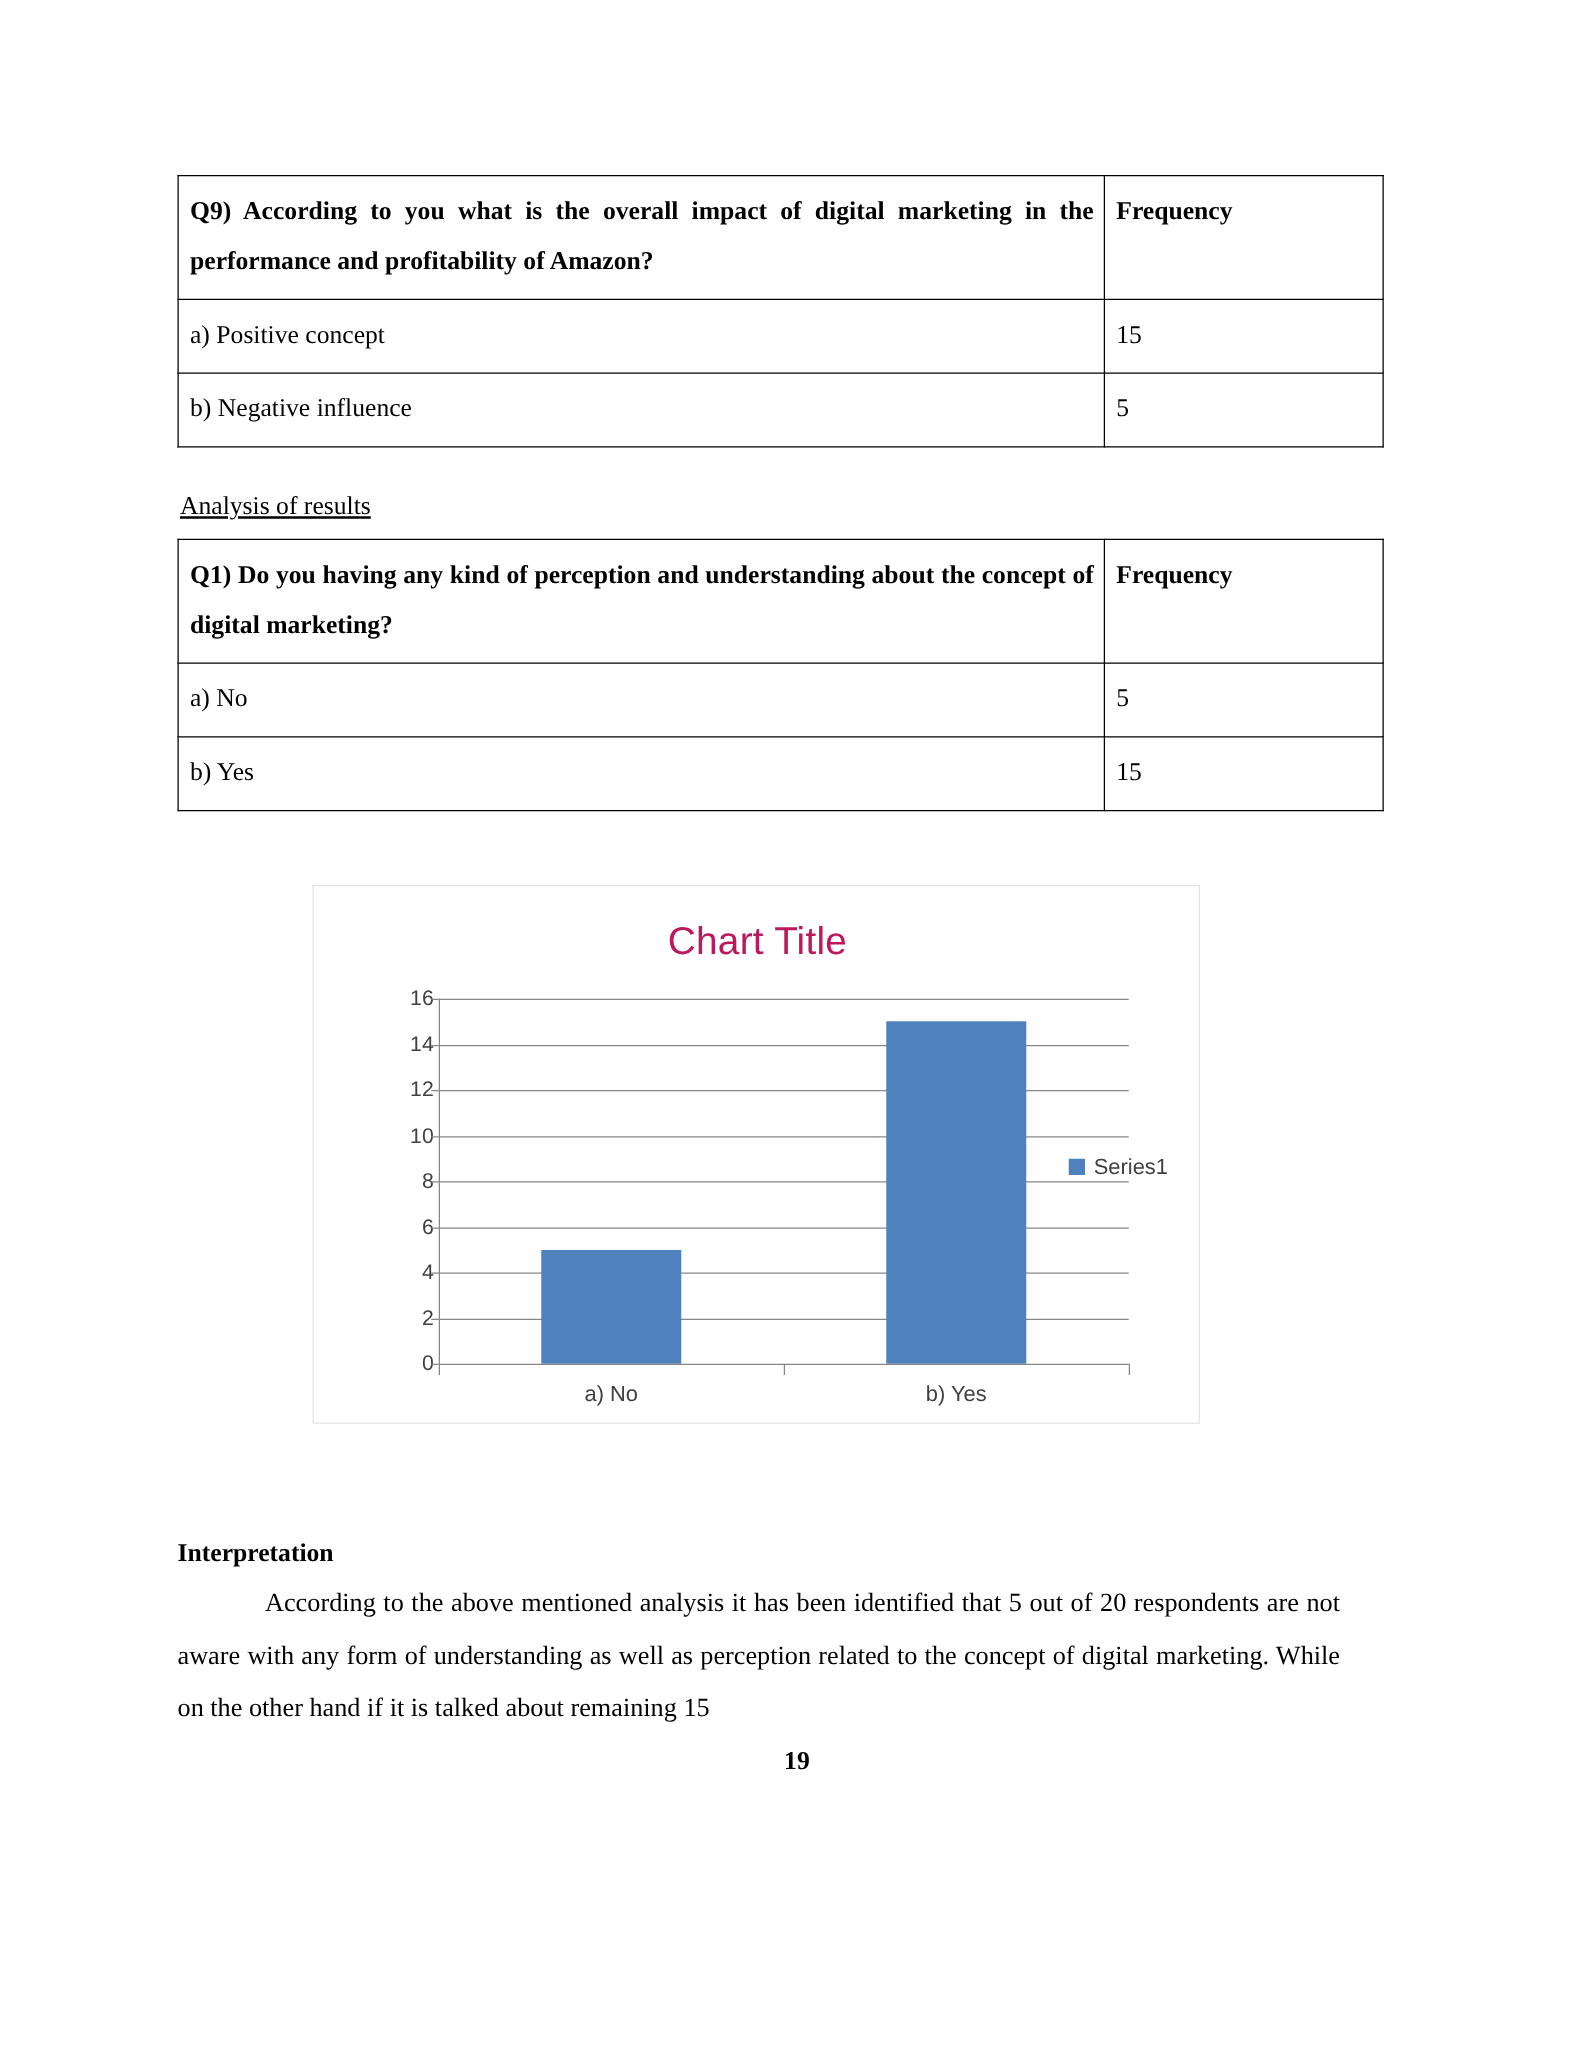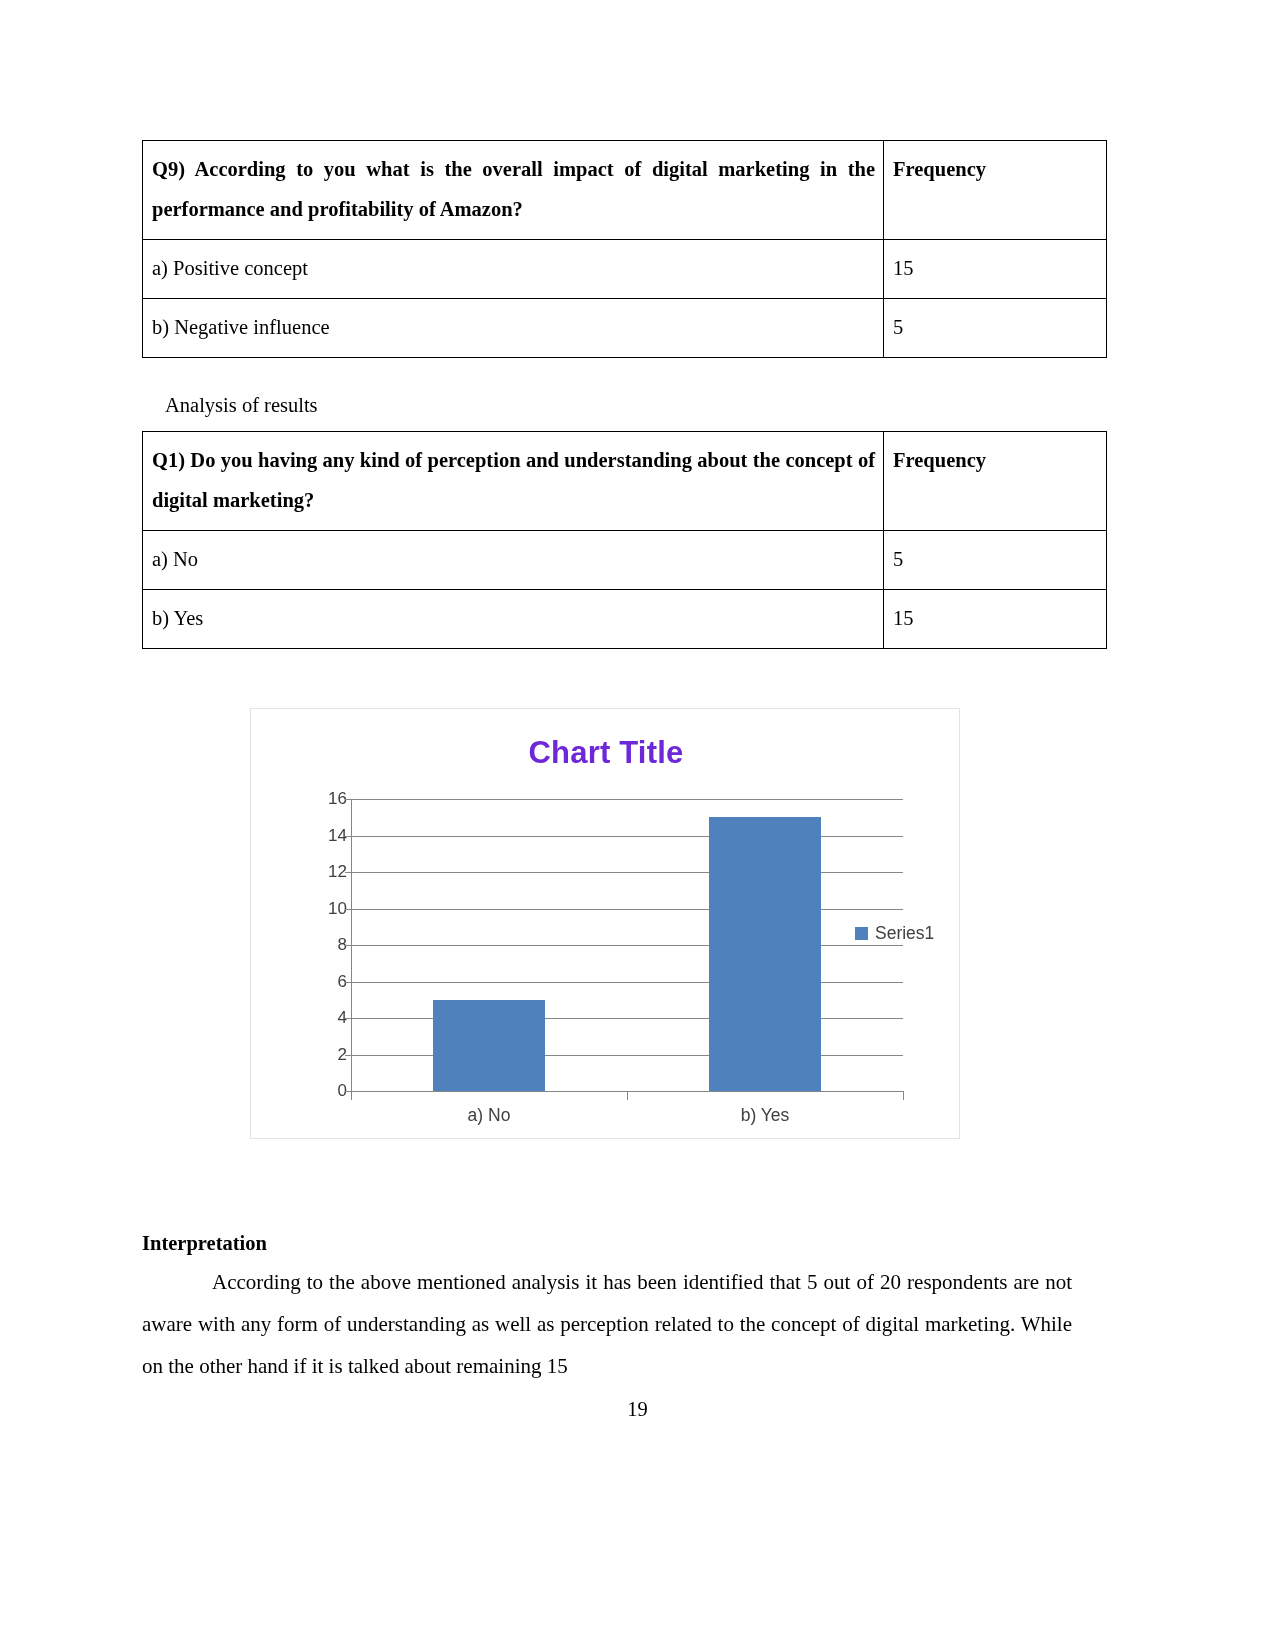--- a/index.html
+++ b/index.html
@@ -50,21 +50,21 @@
     text-align-last: left;
   }
 
   
   .gap-after-table { height: 36px; }
   .analysis-heading {
     font-size: 20.5px;
     margin: 0 0 14px 2px;
   }
   .analysis-heading span.u {
-    margin-left: 21px;
+    text-decoration: underline;
   }
   .theme-line {
     font-size: 20.5px;
     margin: 0 0 14px 2px;
   }
   .theme-line .theme-label { font-weight: normal; }
   .theme-line .theme-value { font-weight: bold; }
 
   
   .chart-wrap {
@@ -79,22 +79,22 @@
     font-family: "Liberation Sans", "DejaVu Sans", sans-serif;
     overflow: hidden;
   }
   .chart-title {
     position: absolute;
     left: 0;
     top: 26px;
     width: 710px;
     text-align: center;
     font-size: 31px;
-    font-weight: bold;
-    color: #6d28d9;
+    font-weight: normal;
+    color: #be185d;
     letter-spacing: 0.2px;
   }
   .plot {
     position: absolute;
     left: 52px;
     top: 90px;
     width: 600px;
     height: 305px;
   }
   .axis-area {
@@ -203,20 +203,21 @@
     margin: 0;
     text-indent: 70px;
   }
   .page-number {
     position: absolute;
     left: 0;
     top: 1398px;
     width: 1275px;
     text-align: center;
     font-size: 20.5px;
+    font-weight: bold;
   }
 </style>
 </head>
 <body>
 
 <div class="page">
 
   <div class="content">
 
     <table class="doc-table">

